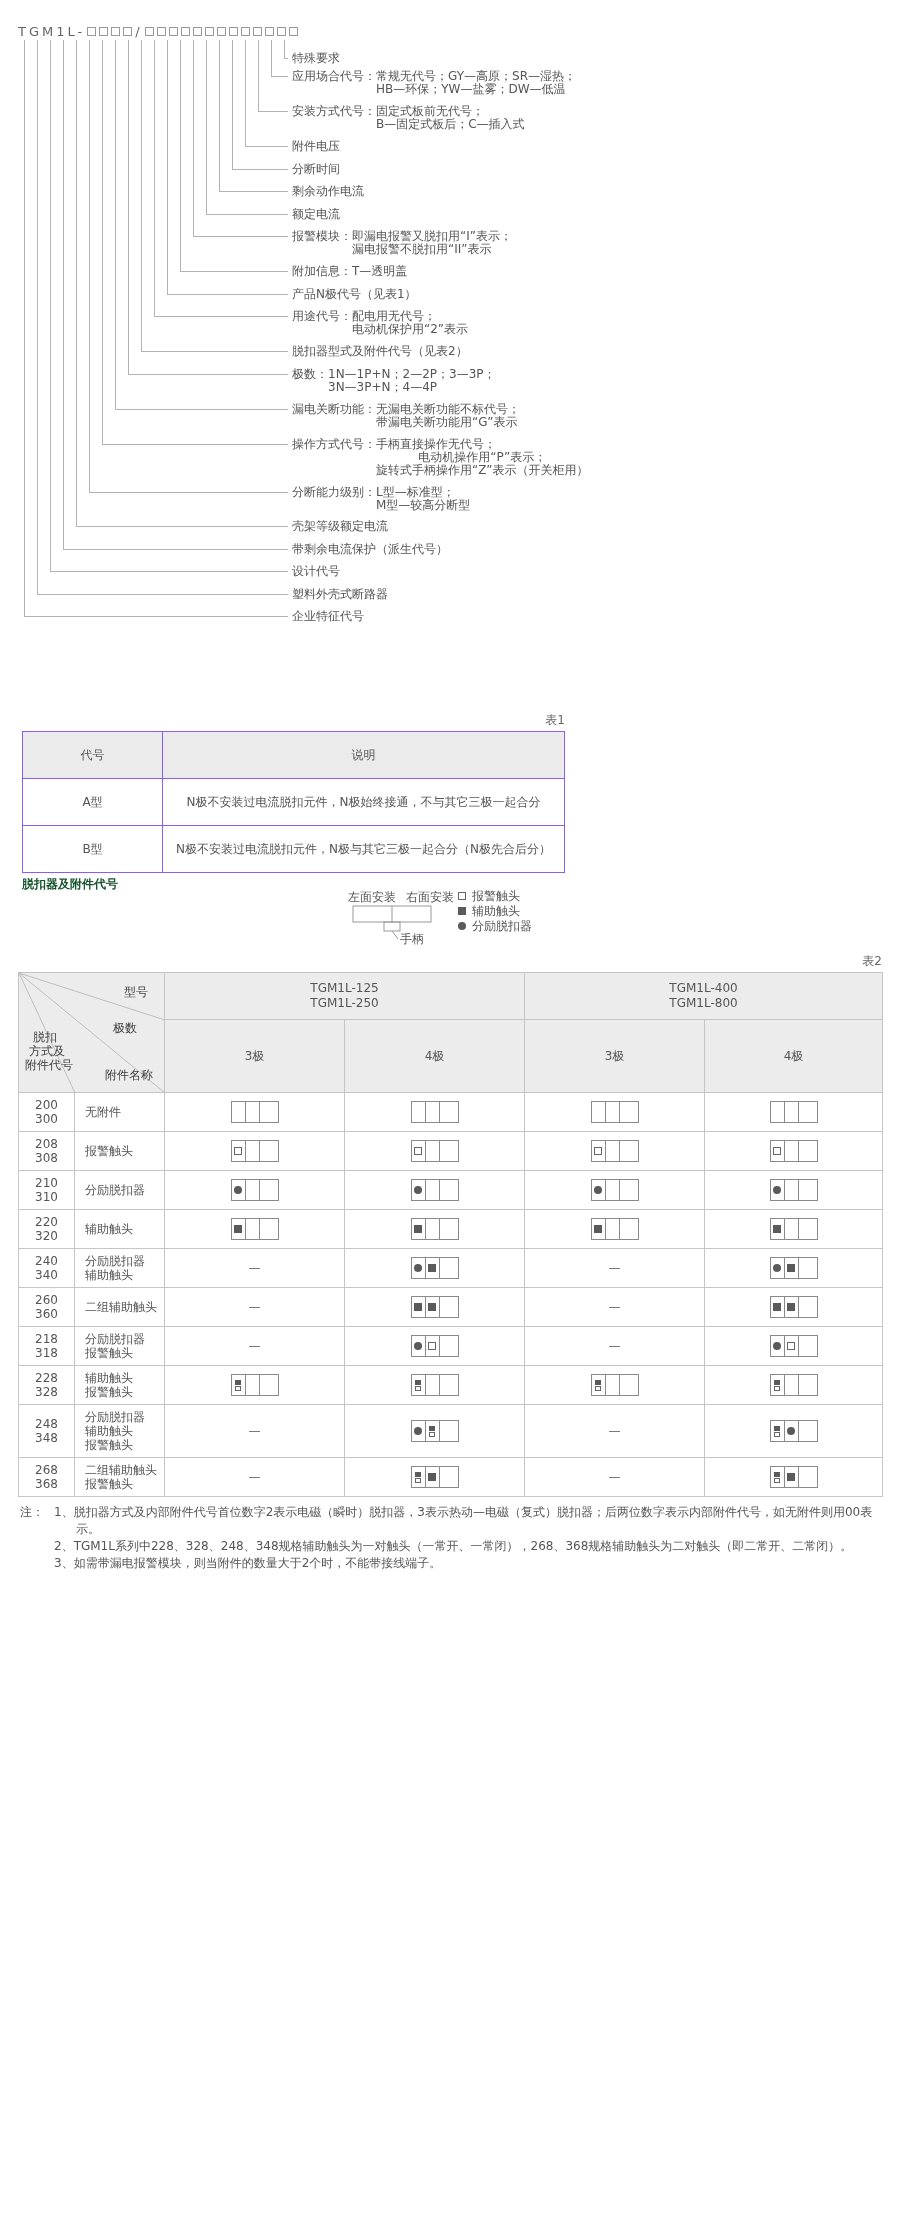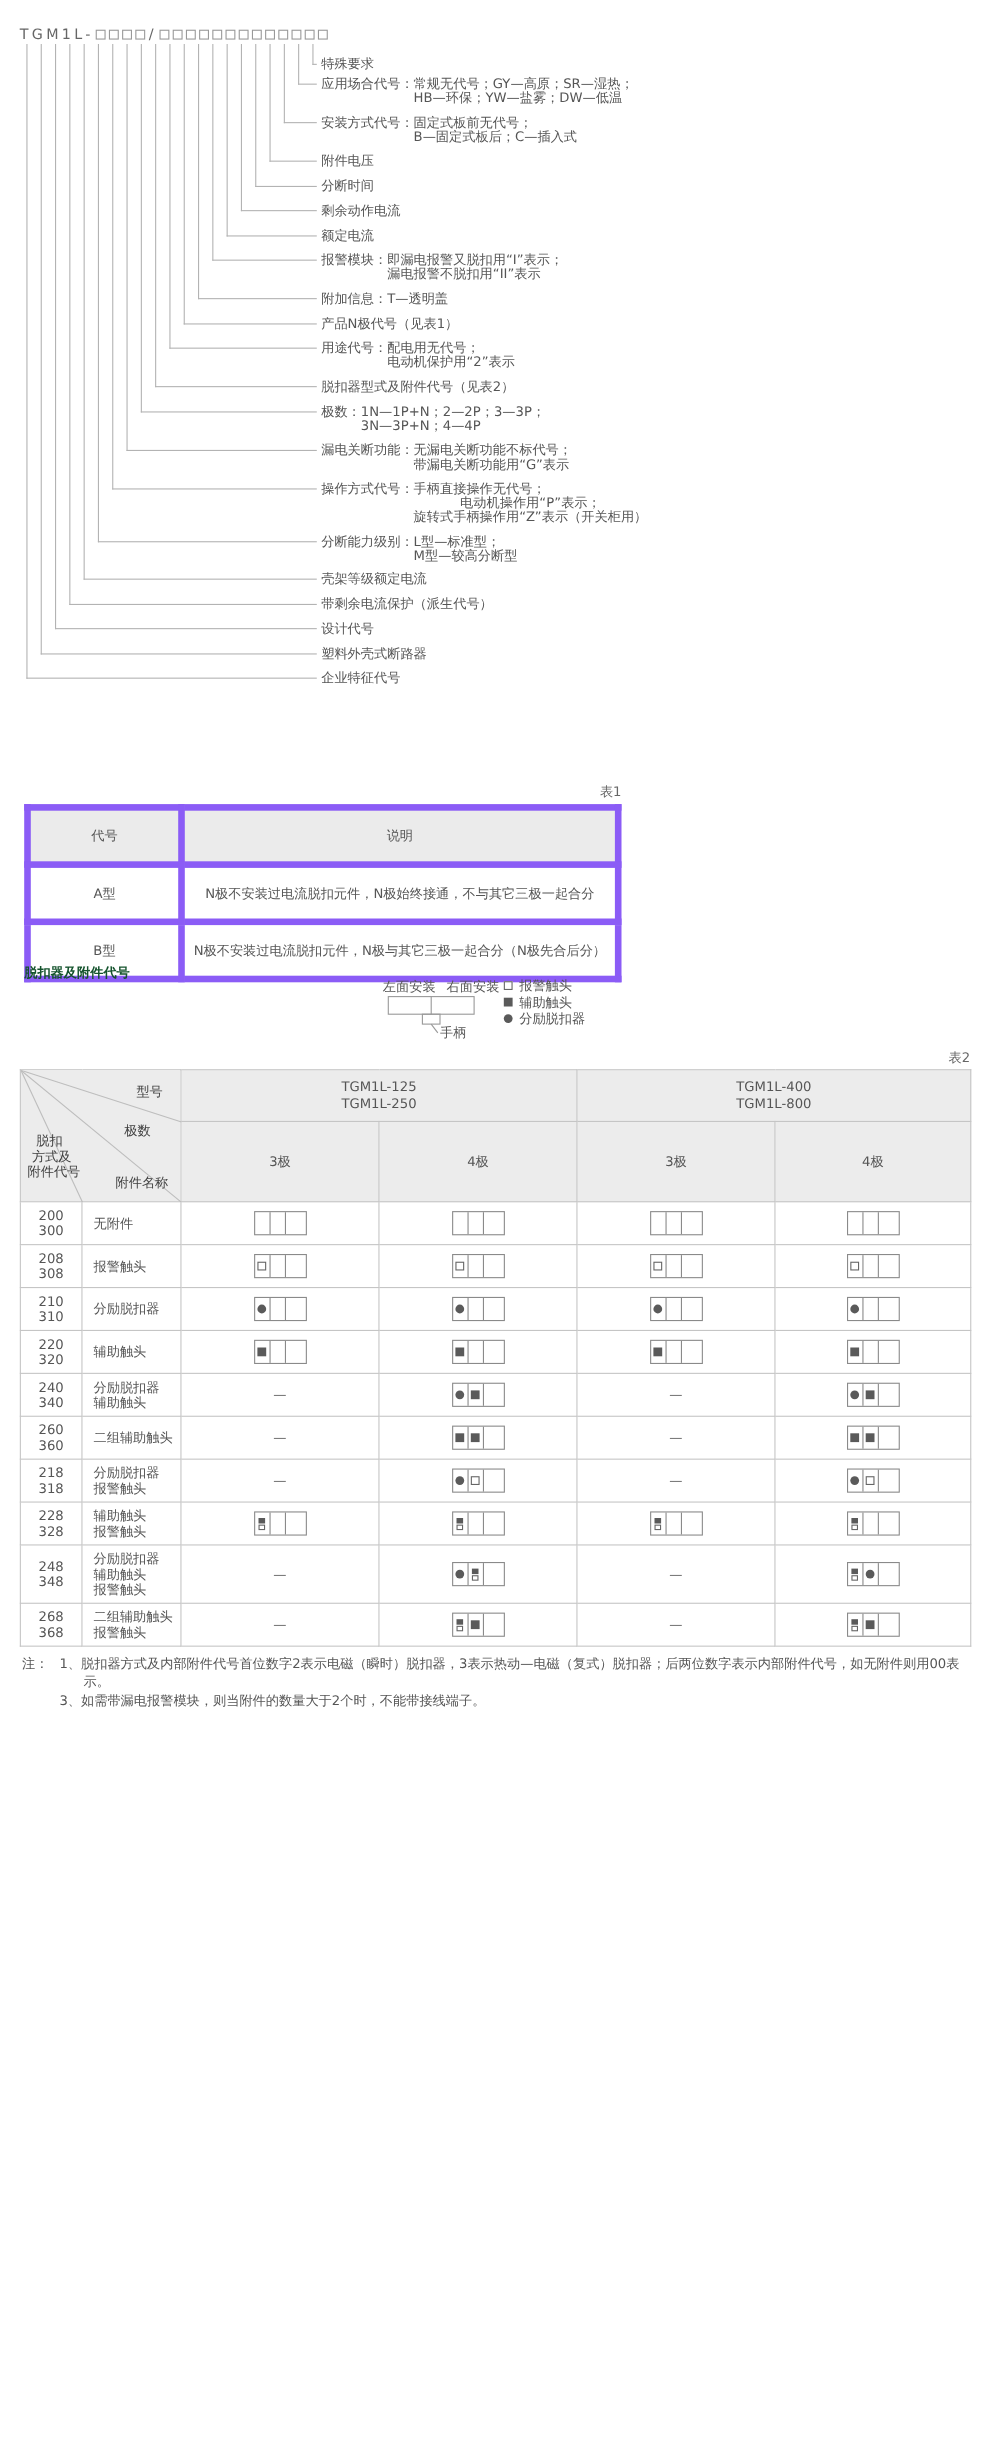--- a/index.html
+++ b/index.html
@@ -17,21 +17,21 @@
     font-size:13px; color:#666; letter-spacing:3px;
   }
   .code-text { margin-right:2px; }
   .code-box { width:9px; height:9px; border:1px solid #999; display:inline-block; margin-right:3px; background:#fff; }
   .callout-line { position:absolute; border-left:1px solid #b3b3b3; border-bottom:1px solid #b3b3b3; }
   .callout-label { position:absolute; font-size:12px; line-height:13px; color:#555; white-space:nowrap; }
 
   
   #t1-caption { position:absolute; left:22px; top:712px; width:543px; text-align:right; color:#666; }
   #table1 { position:absolute; left:22px; top:731px; width:543px; border-collapse:collapse; }
-  #table1 th, #table1 td { border:6px solid #8b5cf6; font-size:12px; color:#555; padding:16px 6px; text-align:center; font-weight:normal; line-height:14px; }
+  #table1 th, #table1 td { border:1px solid #8b5cf6; font-size:12px; color:#555; padding:16px 6px; text-align:center; font-weight:normal; line-height:14px; }
   #table1 th { background:#ebebeb; }
   #table1 .col-code { width:140px; }
 
   
   #acc-title { position:absolute; left:22px; top:876px; font-weight:bold; color:#14532d; }
   #acc-mount-labels { position:absolute; left:348px; top:889px; display:flex; gap:10px; color:#555; }
   #acc-shape { position:absolute; left:347px; top:905px; }
   #acc-handle-label { position:absolute; left:400px; top:931px; color:#555; }
   #legend { position:absolute; left:458px; top:889px; }
   .legend-row { display:flex; align-items:center; gap:6px; height:14px; margin-bottom:1px; }
@@ -624,15 +624,16 @@
             <span class="acc-body"></span>
           </span></td>
       </tr>
     </tbody>
 </table>
 
 <div id="notes">
   <span class="prefix">注：</span>
   <div class="note-items">
       <div class="note-item">1、脱扣器方式及内部附件代号首位数字2表示电磁（瞬时）脱扣器，3表示热动—电磁（复式）脱扣器；后两位数字表示内部附件代号，如无附件则用00表示。</div>
+      <div class="note-item">2、TGM1L系列中228、328、248、348规格辅助触头为一对触头（一常开、一常闭），268、368规格辅助触头为二对触头（即二常开、二常闭）。</div>
       <div class="note-item">3、如需带漏电报警模块，则当附件的数量大于2个时，不能带接线端子。</div>
     </div>
 </div>
 
 </body></html>

